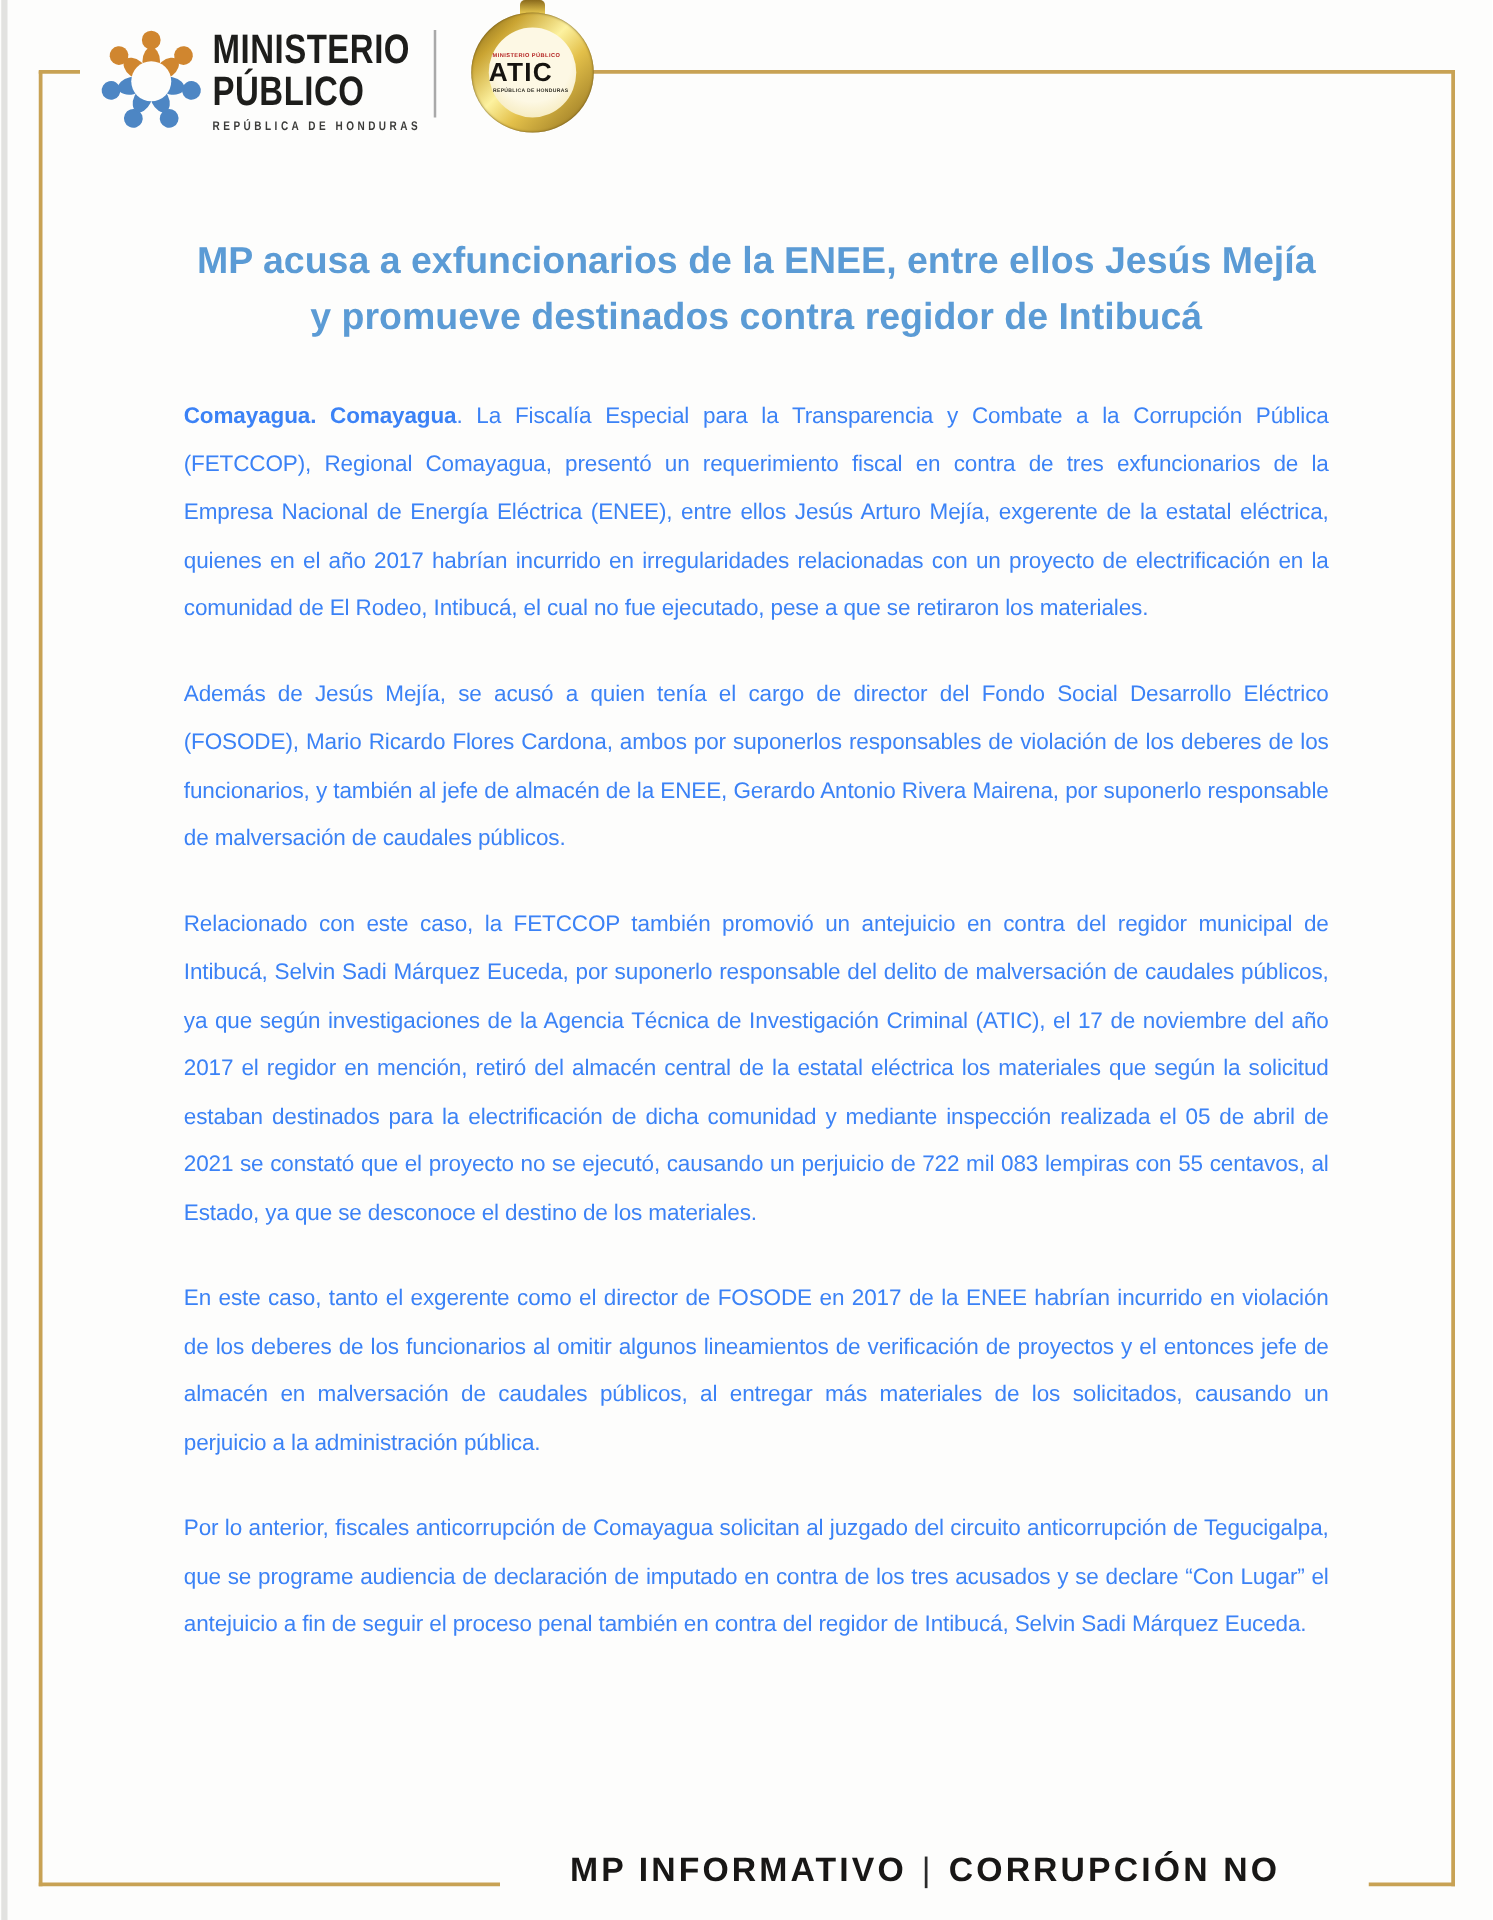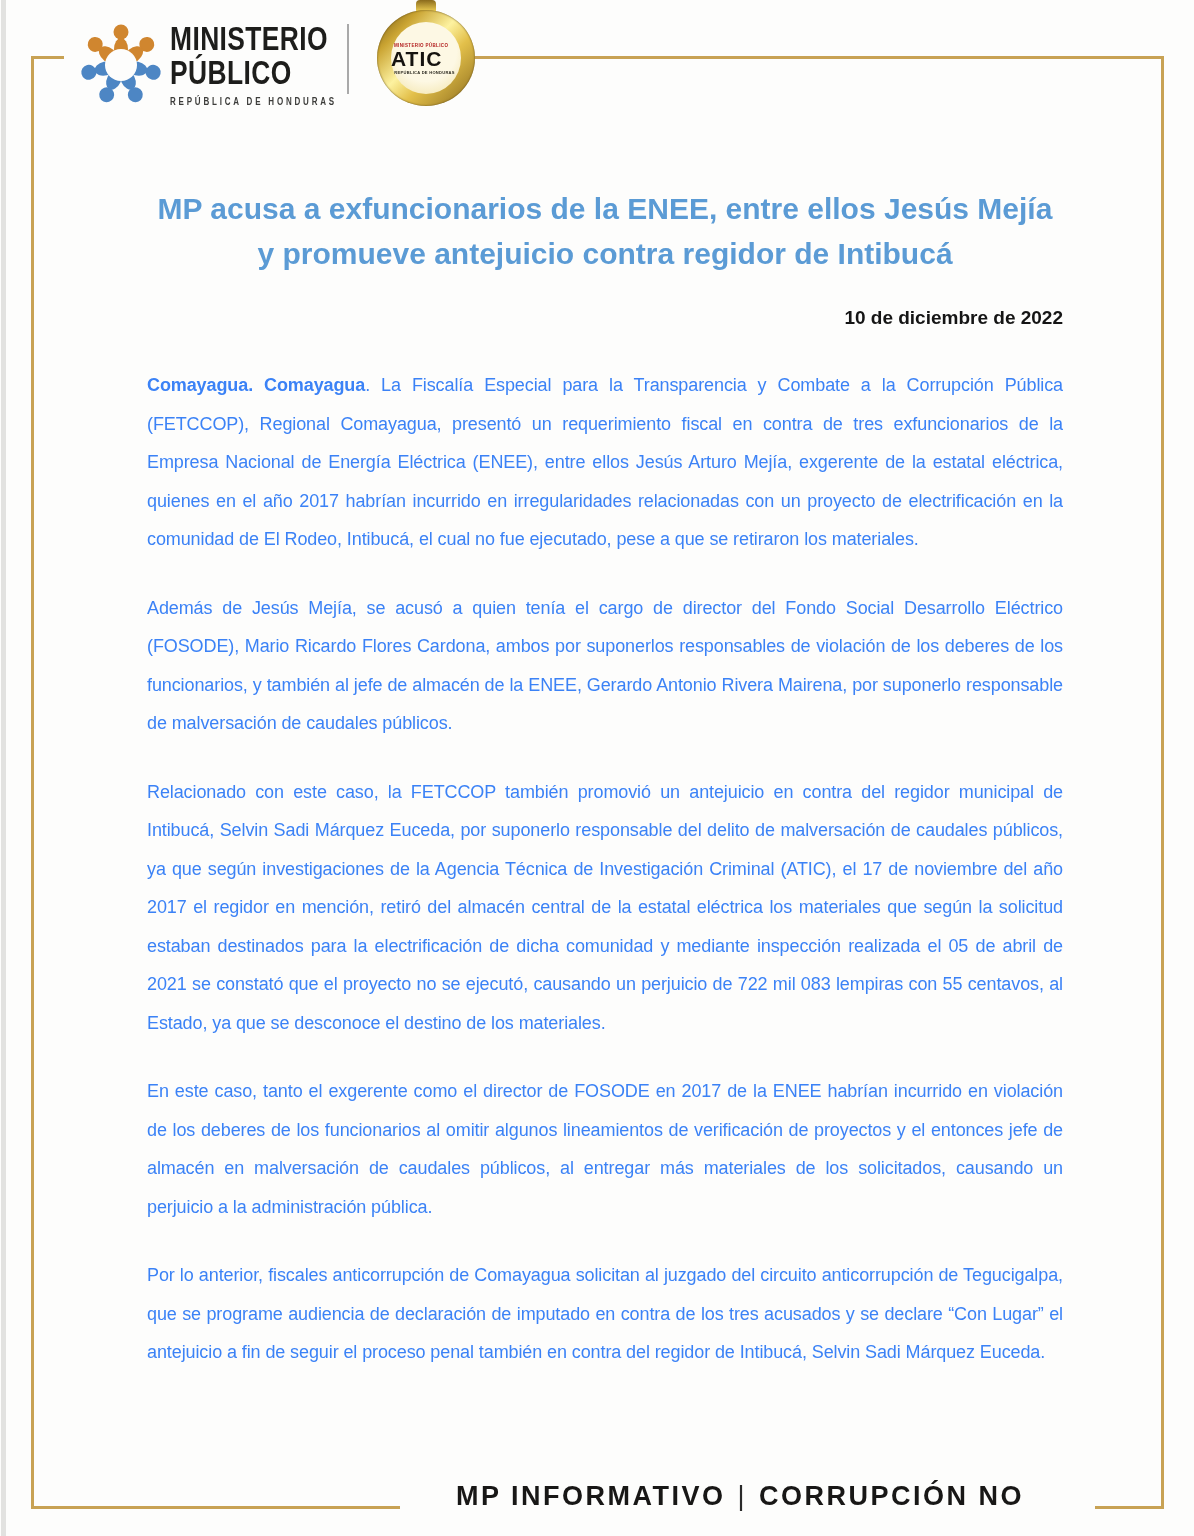--- a/index.html
+++ b/index.html
@@ -139,24 +139,23 @@
     <div class="atic-inner">
       <div class="atic-toptext">MINISTERIO PÚBLICO</div>
       <div class="atic-word">ATIC</div>
       <div class="atic-bottext">REPÚBLICA DE HONDURAS</div>
     </div>
   </div>
 
   <div class="content">
     <h1 class="title" style="margin:0;">
       <span>MP acusa a exfuncionarios de la ENEE, entre ellos Jesús Mejía</span>
-      <span>y promueve antejuicio contra regidor de Intibucá</span>
+      <span>y promueve destinados contra regidor de Intibucá</span>
     </h1>
 
-    <div class="pub-date">10 de diciembre de 2022</div>
 
     <div class="paragraphs">
       <p><span class="lead">Comayagua. Comayagua</span><span>. La Fiscalía Especial para la Transparencia y Combate a la Corrupción Pública (FETCCOP), Regional Comayagua, presentó un requerimiento fiscal en contra de tres exfuncionarios de la Empresa Nacional de Energía Eléctrica (ENEE), entre ellos Jesús Arturo Mejía, exgerente de la estatal eléctrica, quienes en el año 2017 habrían incurrido en irregularidades relacionadas con un proyecto de electrificación en la comunidad de El Rodeo, Intibucá, el cual no fue ejecutado, pese a que se retiraron los materiales.</span></p>
       <p>Además de Jesús Mejía, se acusó a quien tenía el cargo de director del Fondo Social Desarrollo Eléctrico (FOSODE), Mario Ricardo Flores Cardona, ambos por suponerlos responsables de violación de los deberes de los funcionarios, y también al jefe de almacén de la ENEE, Gerardo Antonio Rivera Mairena, por suponerlo responsable de malversación de caudales públicos.</p>
       <p>Relacionado con este caso, la FETCCOP también promovió un antejuicio en contra del regidor municipal de Intibucá, Selvin Sadi Márquez Euceda, por suponerlo responsable del delito de malversación de caudales públicos, ya que según investigaciones de la Agencia Técnica de Investigación Criminal (ATIC), el 17 de noviembre del año 2017 el regidor en mención, retiró del almacén central de la estatal eléctrica los materiales que según la solicitud estaban destinados para la electrificación de dicha comunidad y mediante inspección realizada el 05 de abril de 2021 se constató que el proyecto no se ejecutó, causando un perjuicio de 722 mil 083 lempiras con 55 centavos, al Estado, ya que se desconoce el destino de los materiales.</p>
       <p>En este caso, tanto el exgerente como el director de FOSODE en 2017 de la ENEE habrían incurrido en violación de los deberes de los funcionarios al omitir algunos lineamientos de verificación de proyectos y el entonces jefe de almacén en malversación de caudales públicos, al entregar más materiales de los solicitados, causando un perjuicio a la administración pública.</p>
       <p>Por lo anterior, fiscales anticorrupción de Comayagua solicitan al juzgado del circuito anticorrupción de Tegucigalpa, que se programe audiencia de declaración de imputado en contra de los tres acusados y se declare “Con Lugar” el antejuicio a fin de seguir el proceso penal también en contra del regidor de Intibucá, Selvin Sadi Márquez Euceda.</p>
     </div>
   </div>
 

